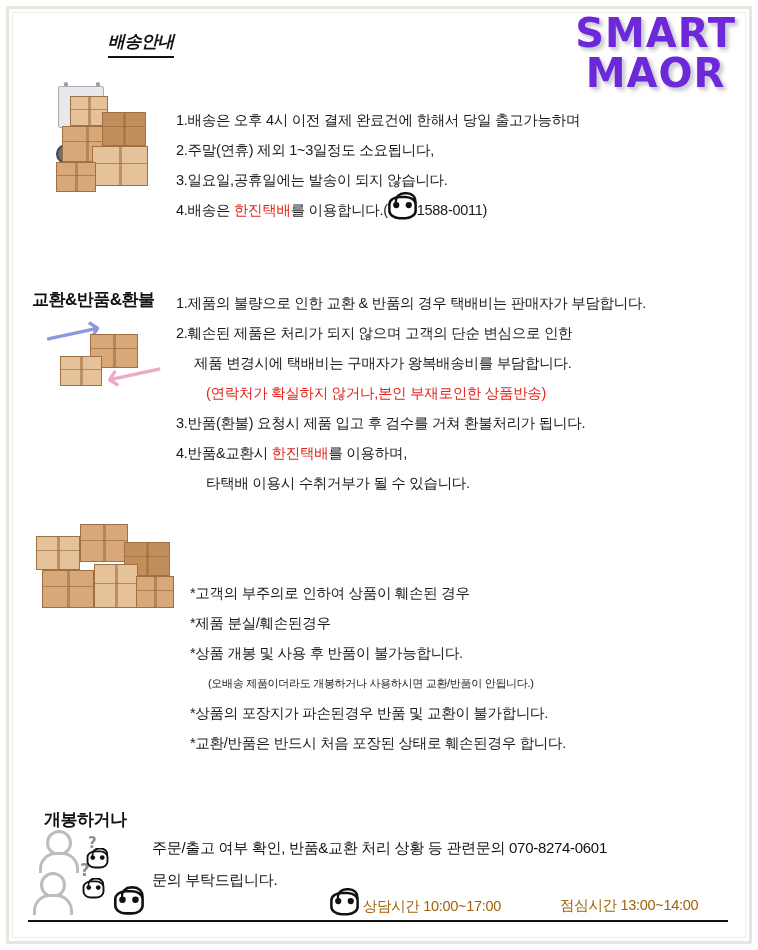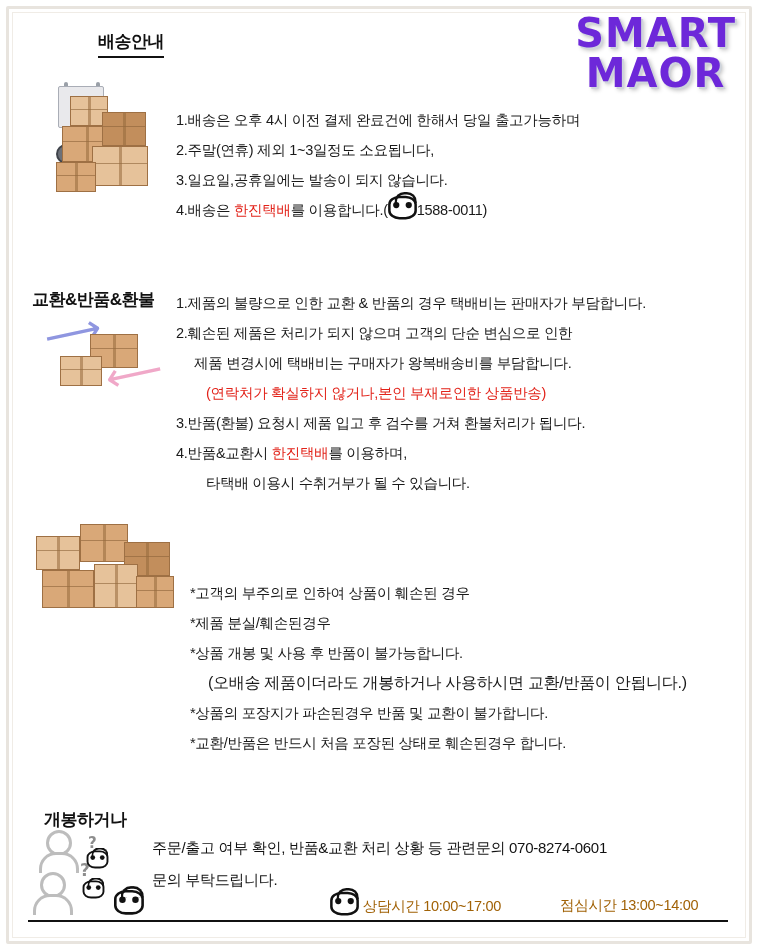--- a/index.html
+++ b/index.html
@@ -246,21 +246,21 @@
 
 <div class="page">
   <div class="frame"></div>
   <div class="frame-inner"></div>
 
   <div class="logo">
     <span>SMART</span>
     <span class="l2">MAOR</span>
   </div>
 
-  <div class="sec-title underline" style="left:98px; top:30px;">배송안내</div>
+  <div class="sec-title underline" style="left:108px; top:30px;font-style:italic;">배송안내</div>
 
   <div class="art" style="left:40px; top:78px; width:130px; height:130px;">
     <div class="truck-rail" style="left:24px; top:4px; height:74px;"></div>
     <div class="truck-rail" style="left:56px; top:4px; height:74px;"></div>
     <div class="truck-body" style="left:18px; top:8px; width:44px; height:40px;"></div>
     <div class="truck-wheel" style="left:16px; top:66px;"></div>
     <div class="box lite" style="left:30px; top:18px; width:38px; height:30px;">
       <div class="flapline"></div>
         <div class="tape"></div>
     </div>
@@ -343,21 +343,21 @@
       <div class="flapline"></div>
         <div class="tape"></div>
     </div>
   </div>
 
 
   <div class="block" style="left:190px; top:578px; width:560px;">
     <div class="ln">*고객의 부주의로 인하여 상품이 훼손된 경우</div>
     <div class="ln">*제품 분실/훼손된경우</div>
     <div class="ln">*상품 개봉 및 사용 후 반품이 불가능합니다.</div>
-    <div class="ln indent1" style="font-size:16px;">(오배송 제품이더라도 개봉하거나 사용하시면 교환/반품이 안됩니다.)</div>
+    <div class="ln indent1" style="font-size:11px;">(오배송 제품이더라도 개봉하거나 사용하시면 교환/반품이 안됩니다.)</div>
     <div class="ln">*상품의 포장지가 파손된경우 반품 및 교환이 불가합니다.</div>
     <div class="ln">*교환/반품은 반드시 처음 포장된 상태로 훼손된경우 합니다.</div>
   </div>
 
   <div class="sec-title" style="left:44px; top:808px;">개봉하거나</div>
 
   <div class="art" style="left:28px; top:828px; width:125px; height:95px;">
     <div class="person" style="left:10px; top:2px;">
       <div class="head" style="left:8px; top:0;"></div>
       <div class="body" style="left:1px; top:22px;"></div>

